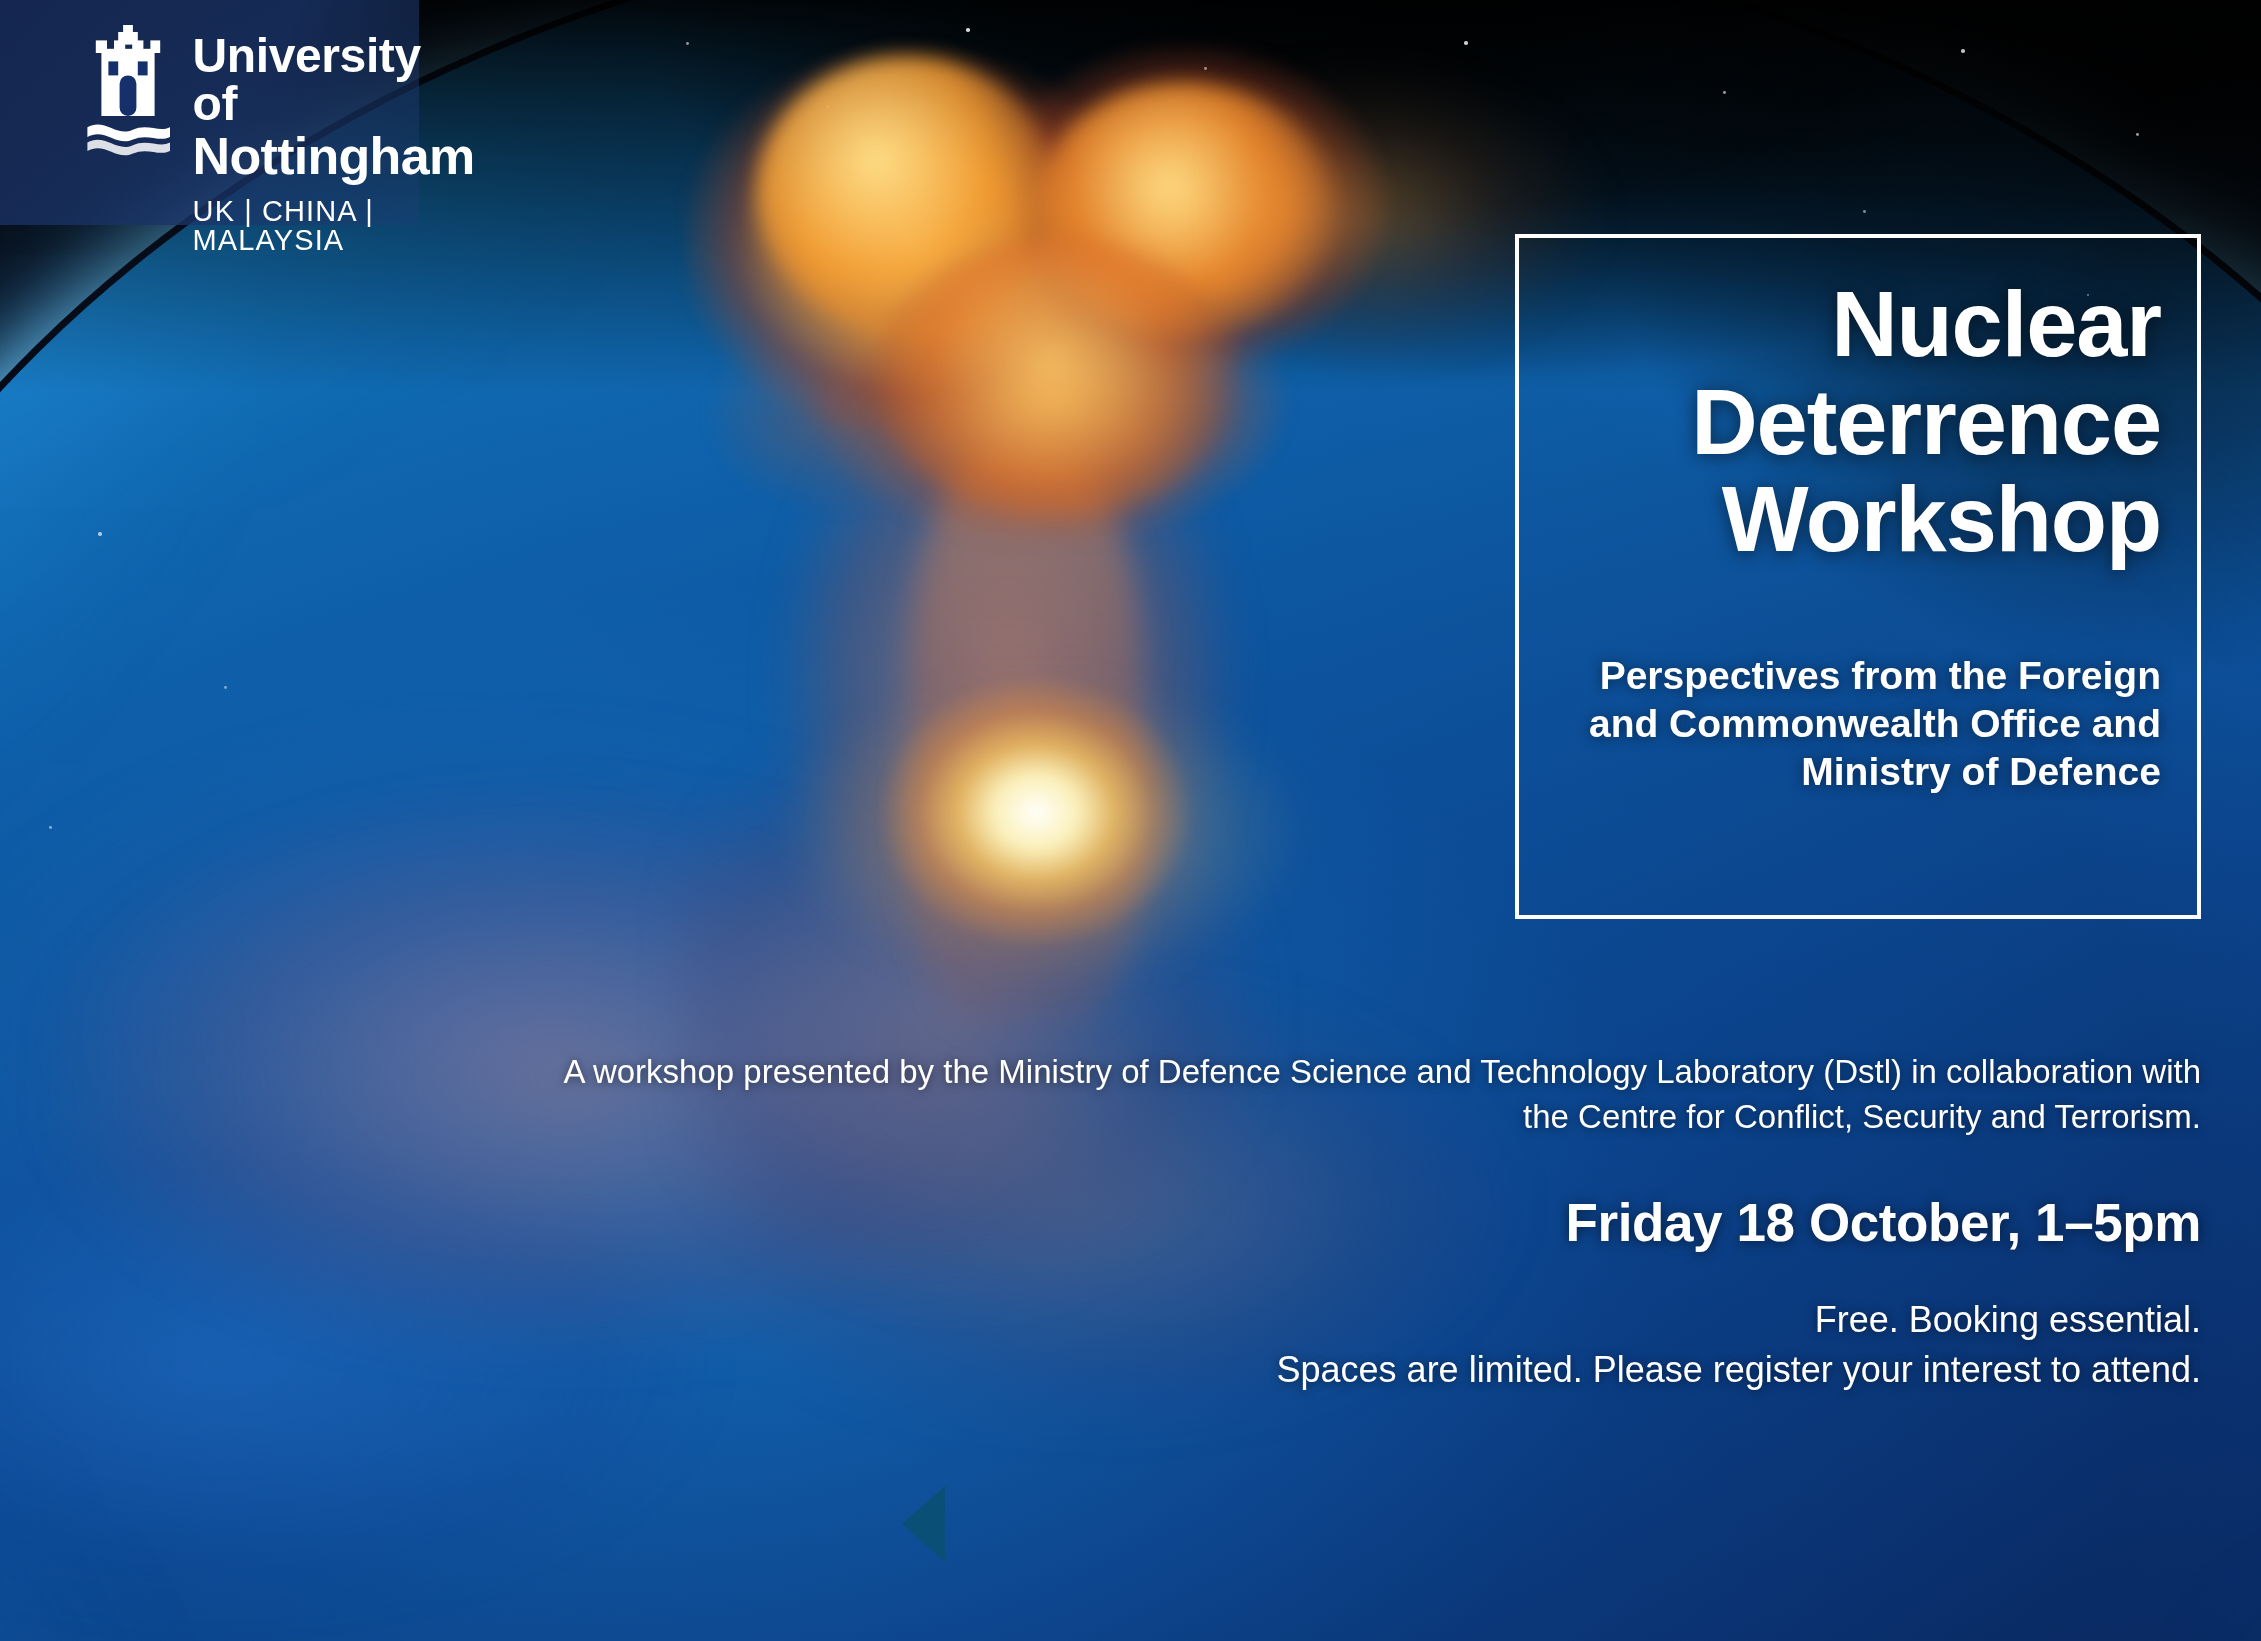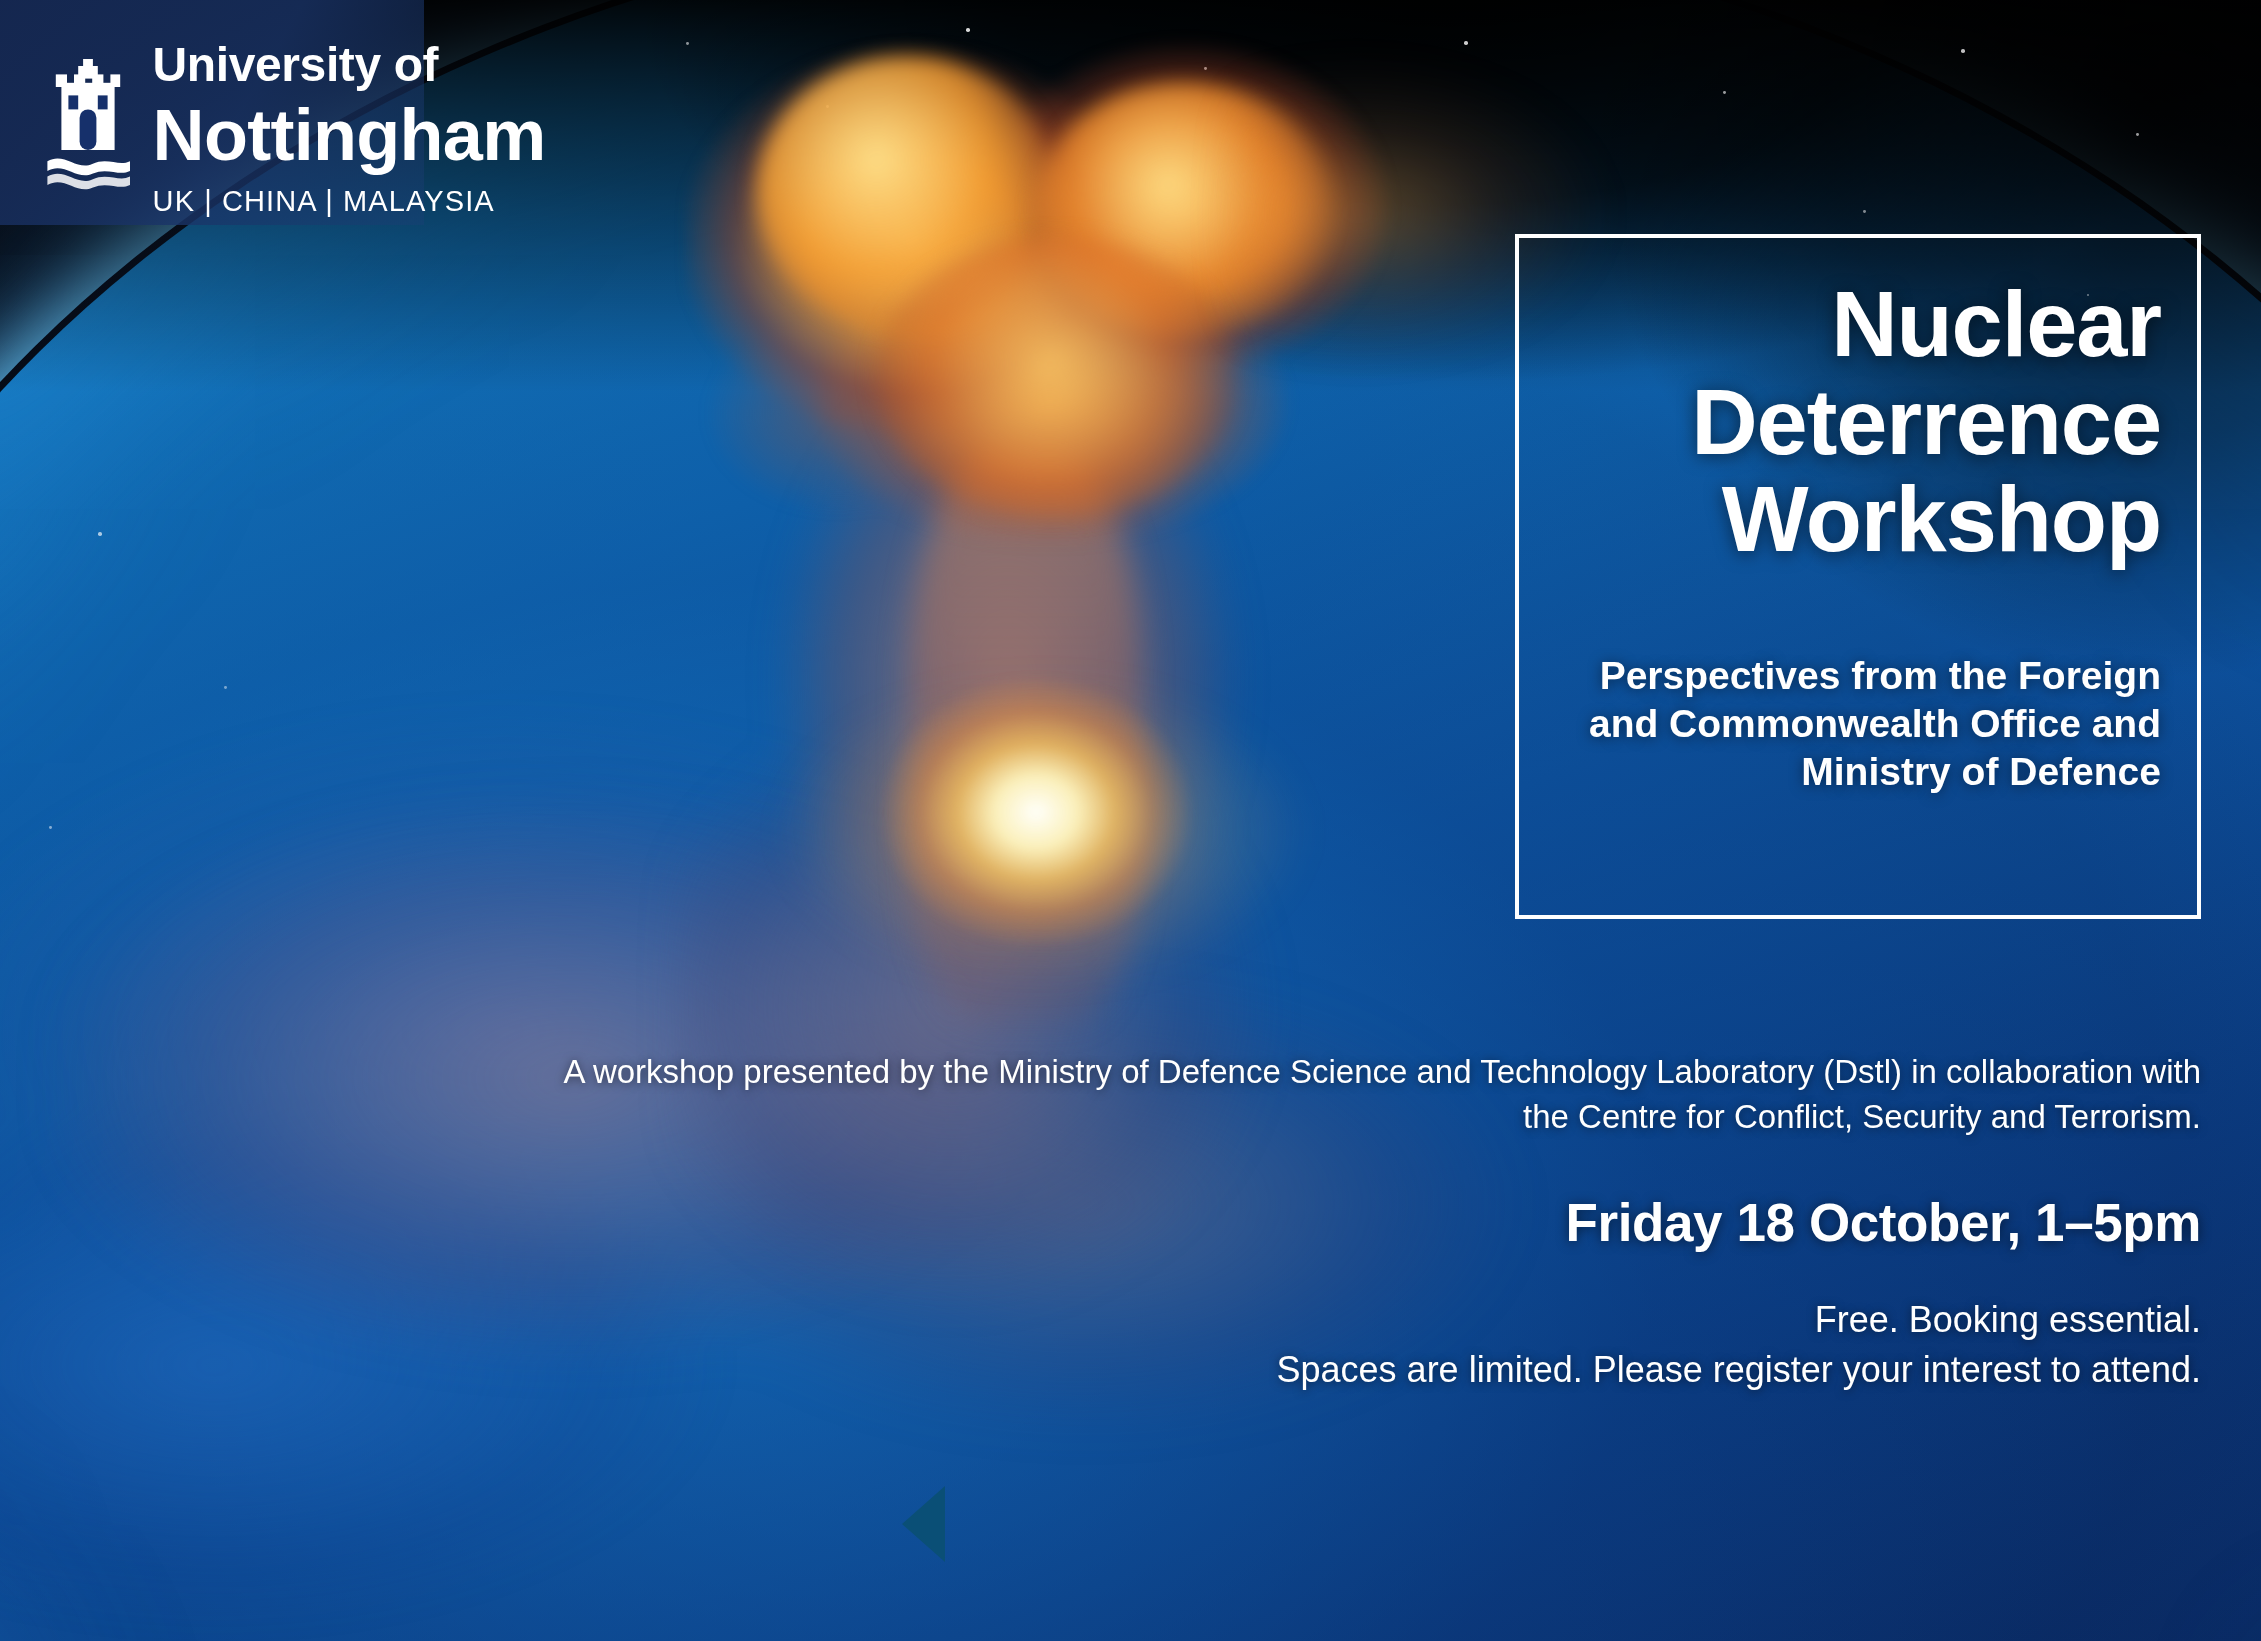--- a/index.html
+++ b/index.html
@@ -145,46 +145,47 @@
     left: 686px; top: -28px;
     width: 630px; height: 378px;
     background: radial-gradient(ellipse 50% 50% at 20% 60%, rgba(255,170,70,0.35) 0%, rgba(200,110,45,0.12) 45%, rgba(0,0,0,0) 80%);
     filter: blur(21px);
   }
 
   
   .logo-block {
     position: absolute;
     left: 0; top: 0;
-    width: 424px; height: 225px;
+    width: 379px; height: 225px;
     background: linear-gradient(120deg, rgba(22,42,86,0.92) 0%, rgba(26,52,104,0.80) 55%, rgba(30,62,120,0.35) 100%);
     display: flex;
-    align-items: center;
+    align-items: flex-start;
+    padding-left: 40px;
   }
   .logo-mark {
     margin: 25px 0 0 43px;
     width: 90px;
     height: 133px;
     flex: none;
   }
   .logo-text {
     margin: 32px 0 0 19.6px;
     color: #ffffff;
     line-height: 1;
   }
   .logo-l1 {
     font-size: 48px;
     font-weight: bold;
     letter-spacing: -0.4px;
   }
   .logo-l2 {
-    font-size: 72px;
+    font-size: 52px;
     font-weight: bold;
     letter-spacing: -0.7px;
-    margin-top: 10px;
+    margin-top: 2px;
   }
   .logo-l3 {
     font-size: 29px;
     font-weight: normal;
     letter-spacing: 1.1px;
     margin-top: 15.4px;
   }
 
   
   .title-box {

